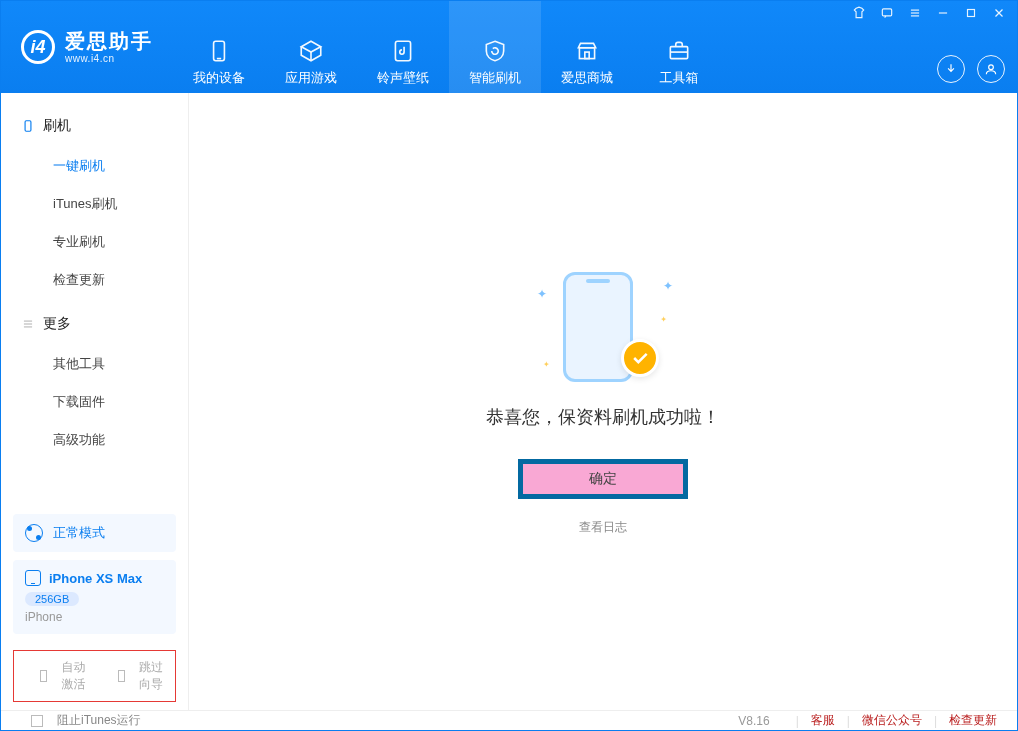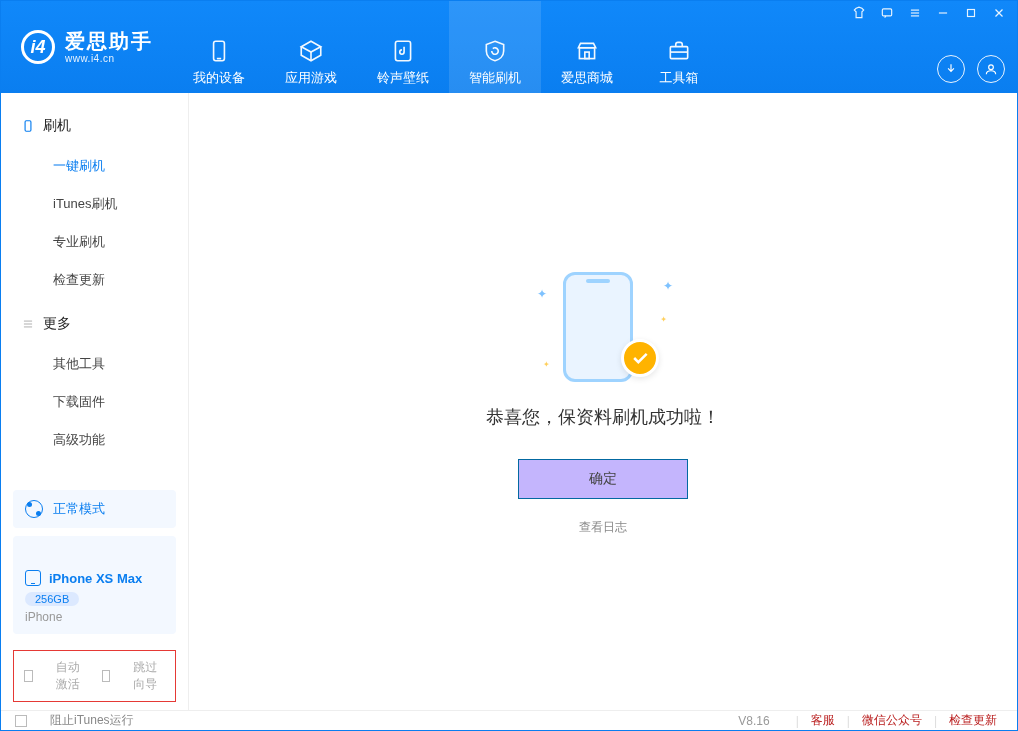--- a/index.html
+++ b/index.html
@@ -33,40 +33,40 @@
   .sicon svg { width: 14px; height: 14px; }
   .sitem { padding: 10px 20px 10px 52px; font-size: 13px; color: #444; cursor: pointer; }
   .sitem.active { color: #0a7ef0; }
   .sspacer { flex: 1; }
   .mode-box { margin: 8px 12px; background: #f3f8ff; border-radius: 4px; padding: 10px 12px; display:flex; align-items:center; gap: 10px; color: #0a7ef0; font-size: 13px;}
   .mode-box .micon { width: 18px; height: 18px; border-radius: 50%; border: 1.5px solid #0a7ef0; position:relative;}
   .mode-box .micon::before, .mode-box .micon::after { content:""; position:absolute; width:5px; height:5px; background:#0a7ef0; border-radius:50%; }
   .mode-box .micon::before { top:1px; left:1px;}
   .mode-box .micon::after { bottom:1px; right:1px;}
   .device-box { margin: 0 12px 8px 12px; background: #f3f8ff; border-radius: 4px; padding: 10px 12px; }
-  .device-row1 { display: flex; align-items: center; gap: 8px; color: #0a7ef0; font-weight: 600; font-size: 13px; margin-top: 24px;}
+  .device-row1 { display: flex; align-items: center; gap: 8px; color: #0a7ef0; font-weight: 600; font-size: 13px;}
   .device-row1 .dicon { width: 16px; height: 16px; border: 1.5px solid #0a7ef0; border-radius: 3px; position: relative;}
   .device-row1 .dicon::after { content:""; position:absolute; bottom:1px; left:50%; transform:translateX(-50%); width:4px; height:1px; background:#0a7ef0;}
   .storage-badge { display:inline-block; margin-top: 6px; background: #dce9ff; color: #0a7ef0; border-radius: 10px; padding: 1px 10px; font-size: 11px;}
   .device-sub { margin-top: 4px; color: #999; font-size: 12px;}
   .check-row { border: 1.5px solid #e53935; margin: 8px 12px 8px 12px; padding: 8px 10px; display: flex; gap: 14px; font-size: 12px; color: #aaa; }
-  .chk { display:flex; align-items:center; gap: 23px; cursor:pointer;}
+  .chk { display:flex; align-items:center; gap: 14px; cursor:pointer;margin-left:16px;}
   .chk-box { width: 12px; height: 12px; border: 1px solid #bbb; display:inline-block;}
 
   
   .main { flex: 1; position: relative; display: flex; flex-direction: column; align-items: center; justify-content: center; }
   .illus { position: relative; width: 120px; height: 120px; margin-bottom: 18px;}
   .phone { position:absolute; left: 20px; top: 5px; width: 70px; height: 110px; border: 3px solid #9ed3ff; border-radius: 12px; background: #eaf4ff;}
   .phone::before { content:""; position:absolute; top:4px; left:50%; transform:translateX(-50%); width:24px; height:4px; border-radius:3px; background:#9ed3ff;}
   .check-badge { position:absolute; right: 4px; bottom: 10px; width: 38px; height: 38px; border-radius: 50%; background: #ffb300; border: 3px solid #fff; display:flex; align-items:center; justify-content:center; box-shadow: 0 2px 6px rgba(0,0,0,.1);}
   .check-badge svg { width: 20px; height: 20px; stroke:#fff; stroke-width:3; fill:none;}
   .spark { position:absolute; color:#7ec2ff; font-size: 12px;}
   .s1 { left: -6px; top: 20px; } .s2 { right: -10px; top: 12px; } .s3 { left: 0px; bottom: 18px; font-size:8px; color:#ffcf5a;} .s4 { right:-4px; top:48px; font-size:8px; color:#ffcf5a;}
   .msg { font-size: 18px; color: #333; margin-bottom: 30px;}
-  .ok-btn { width: 170px; height: 40px; border: 1px solid #0369a1; background: #c4b5fd; font-size: 14px; color: #444; cursor: pointer; margin-bottom: 20px;}
+  .ok-btn { width: 170px; height: 40px; border: 5px solid #0369a1; background: #f9a8d4; font-size: 14px; color: #444; cursor: pointer; margin-bottom: 20px;}
   .log-link { font-size: 12px; color: #888; cursor: pointer; text-decoration: none;}
 
   
   .statusbar { height: 20px; border-top: 1px solid #eee; display: flex; align-items: center; padding: 0 14px; font-size: 12px; color: #888; gap: 6px;}
   .statusbar .chk { color: #888; }
   .sb-spacer { flex: 1; }
   .sb-ver { color: #999; margin-right: 20px;}
   .sb-link { color: #b91c1c; cursor: pointer; padding: 0 6px;}
   .sb-sep { color: #ddd; }
 </style>

